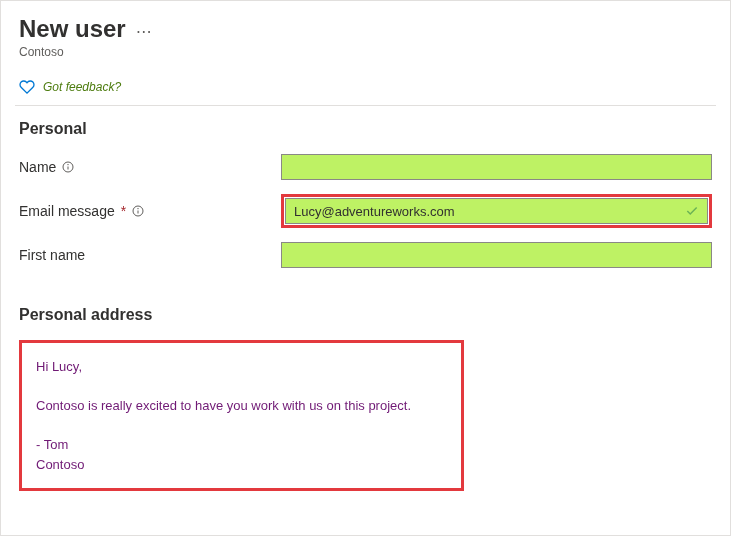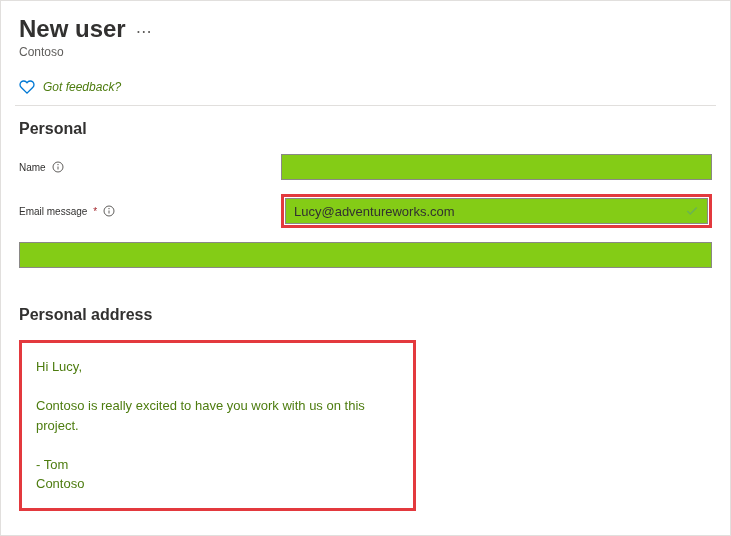--- a/index.html
+++ b/index.html
@@ -71,21 +71,21 @@
     .form-row {
       display: flex;
       align-items: center;
       margin-bottom: 14px;
     }
     .form-label-wrap {
       width: 262px;
       display: flex;
       align-items: center;
       gap: 6px;
-      font-size: 10px;
+      font-size: 14px;
       color: #323130;
     }
     .required {
       color: #a4262c;
     }
     .info-icon svg {
       width: 12px;
       height: 12px;
       display: block;
     }
@@ -94,40 +94,40 @@
       flex: 1;
     }
     .text-input {
       width: 100%;
       height: 26px;
       border: 1px solid #8a8886;
       padding: 2px 8px;
       font-size: 13px;
       font-family: inherit;
       color: #323130;
-      background: #84cc16;
+      background: #bef264;
     }
     .highlight-box { border: 3px solid #e3393e; padding: 1px; }
     .highlight-box .text-input { border: 1px solid #8a8886; padding-right: 28px; }
     .check-icon {
       position: absolute;
       right: 10px;
       top: 50%;
       transform: translateY(-50%);
     }
     .check-icon svg { width: 14px; height: 14px; display: block; }
     .message-section {
       padding: 20px 18px 12px 18px;
     }
     .message-box {
       border: 3px solid #e3393e;
-      width: 397px;
+      width: 445px;
       padding: 14px 14px 14px 14px;
       font-size: 13px;
-      color: #4d7c0f;
+      color: #701a75;
       white-space: pre-line;
       line-height: 1.5;
       margin-top: 4px;
     }
   </style>
 </head>
 <body>
 
 <div class="header">
   <div class="title-row">
@@ -183,20 +183,23 @@
       <input type="text" class="text-input" value="Lucy@adventureworks.com" style="">
       <span class="check-icon">
         <svg viewBox="0 0 24 24" fill="none" stroke="#6bb255" stroke-width="2.5">
             <polyline points="20 6 9 17 4 12"></polyline>
           </svg>
       </span>
     </div>
   </div>
 
   <div class="form-row">
+    <div class="form-label-wrap">
+      <span>First name</span>
+    </div>
     <div class="input-wrap">
       <input type="text" class="text-input" style="">
     </div>
   </div>
 
 </div>
 
 <div class="message-section">
   <div class="section-title">Personal address</div>
   <div class="message-box">Hi Lucy,

